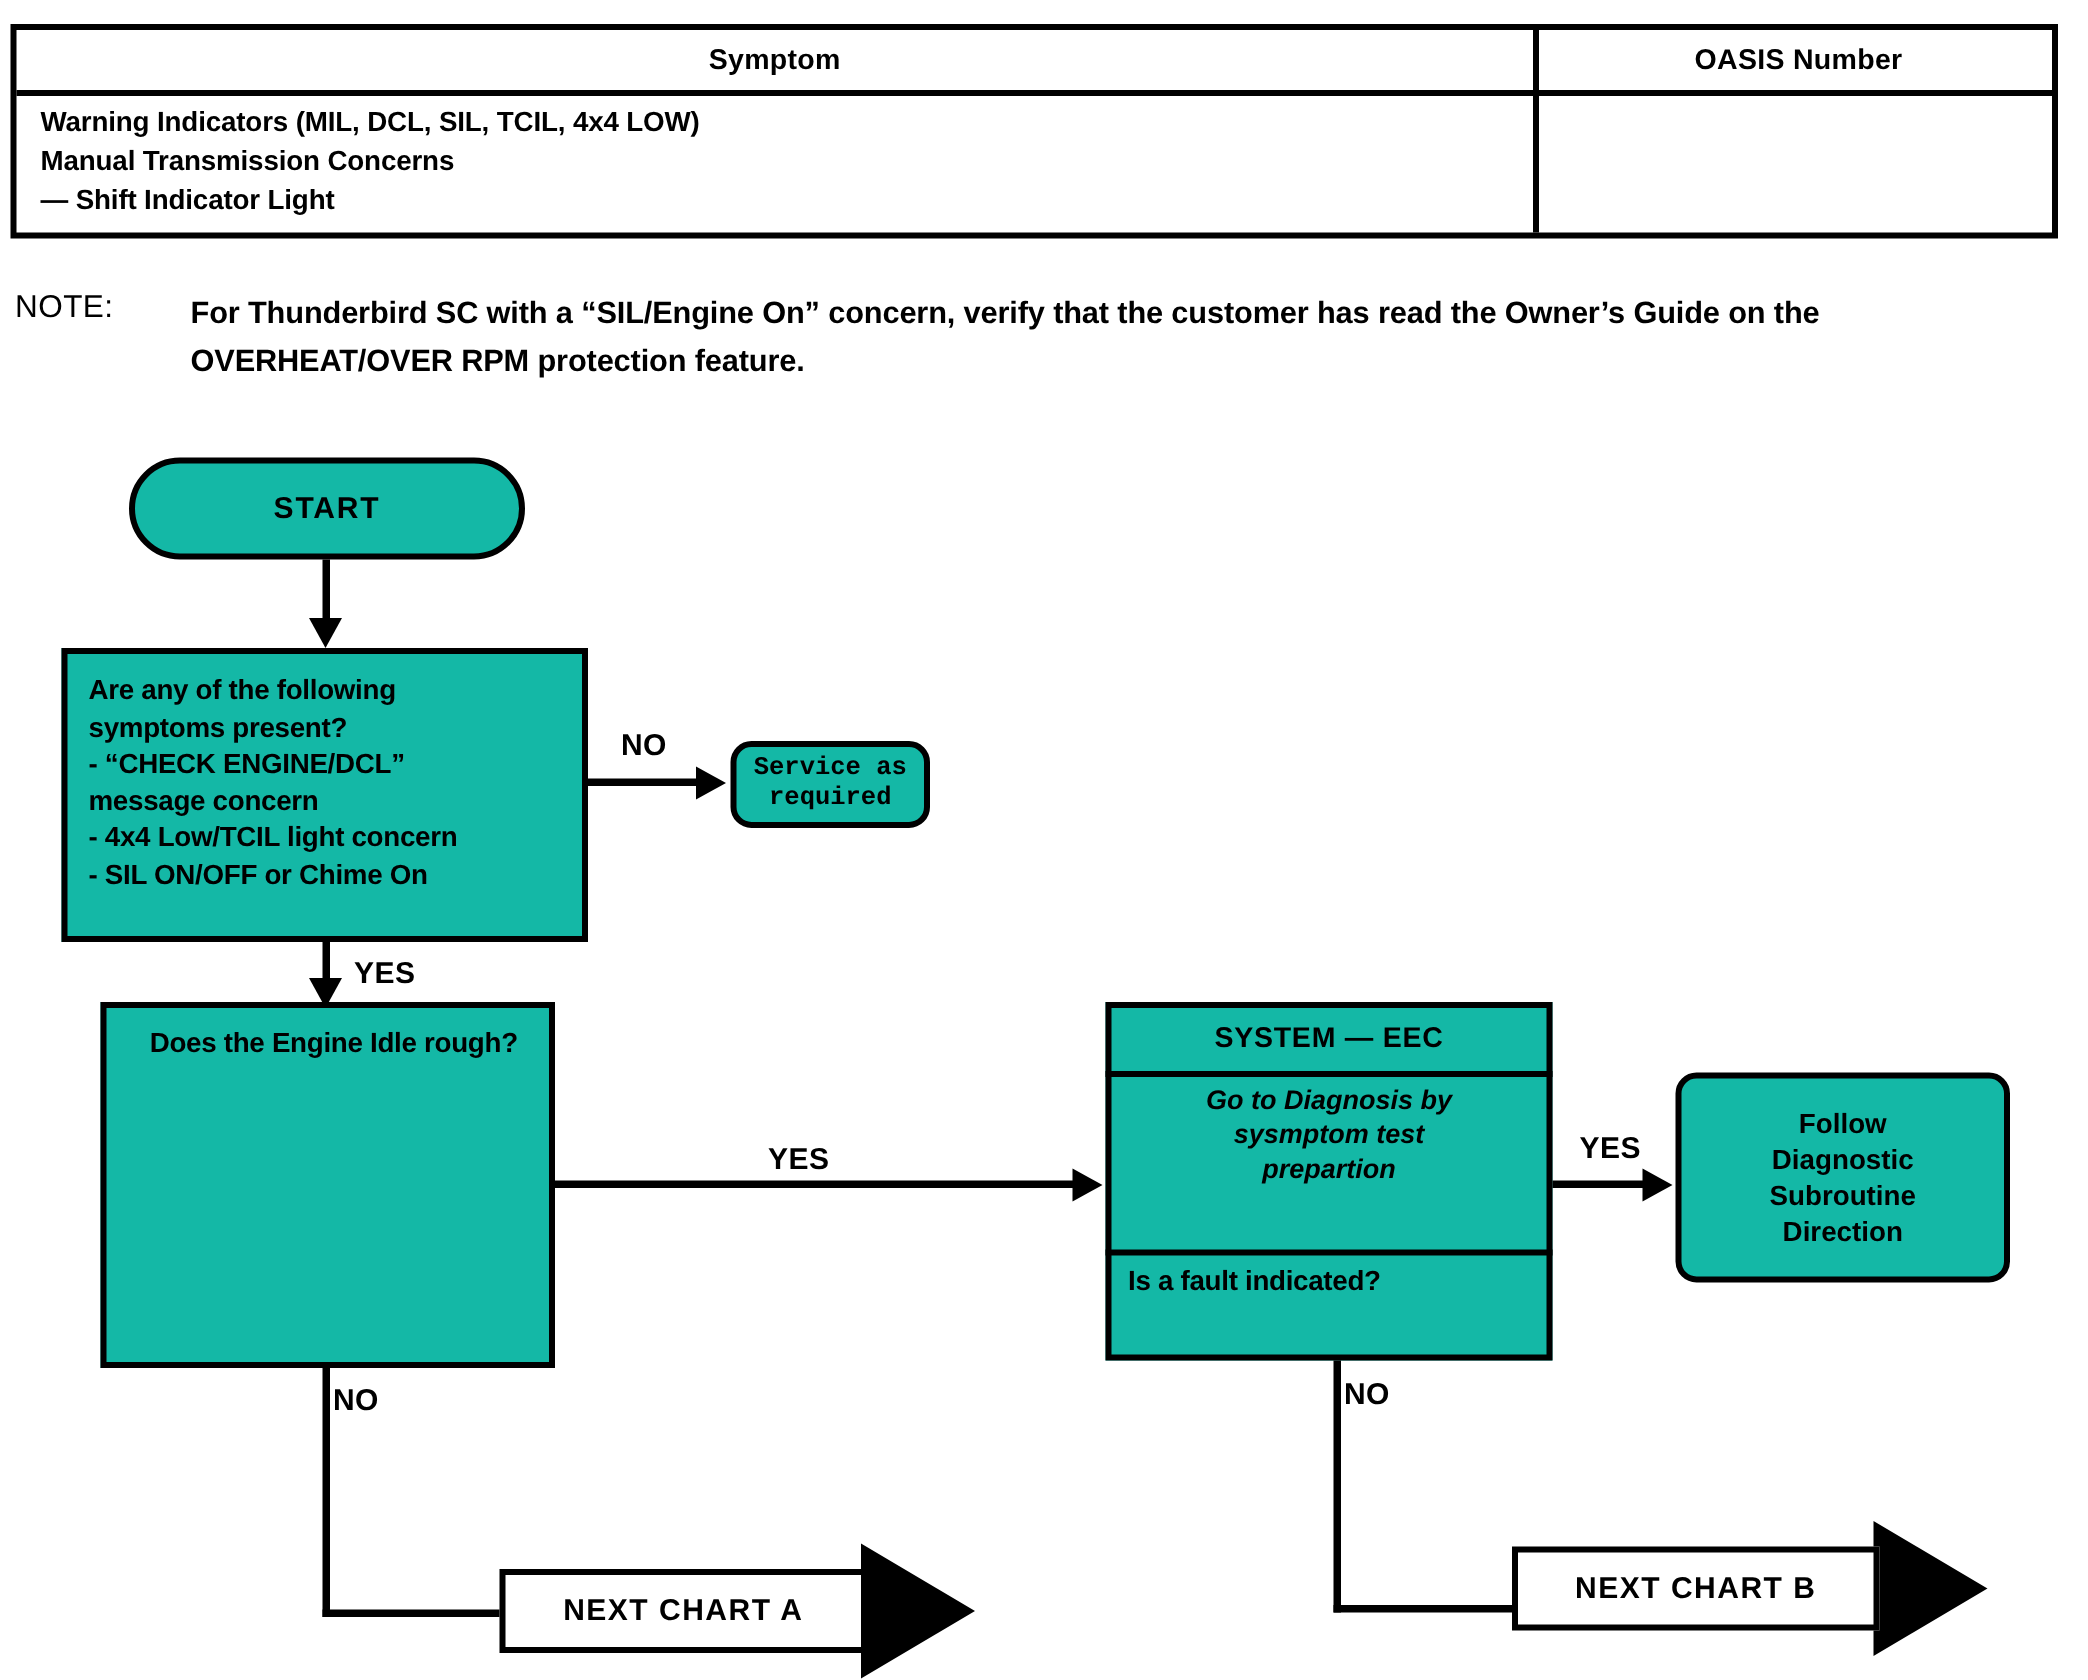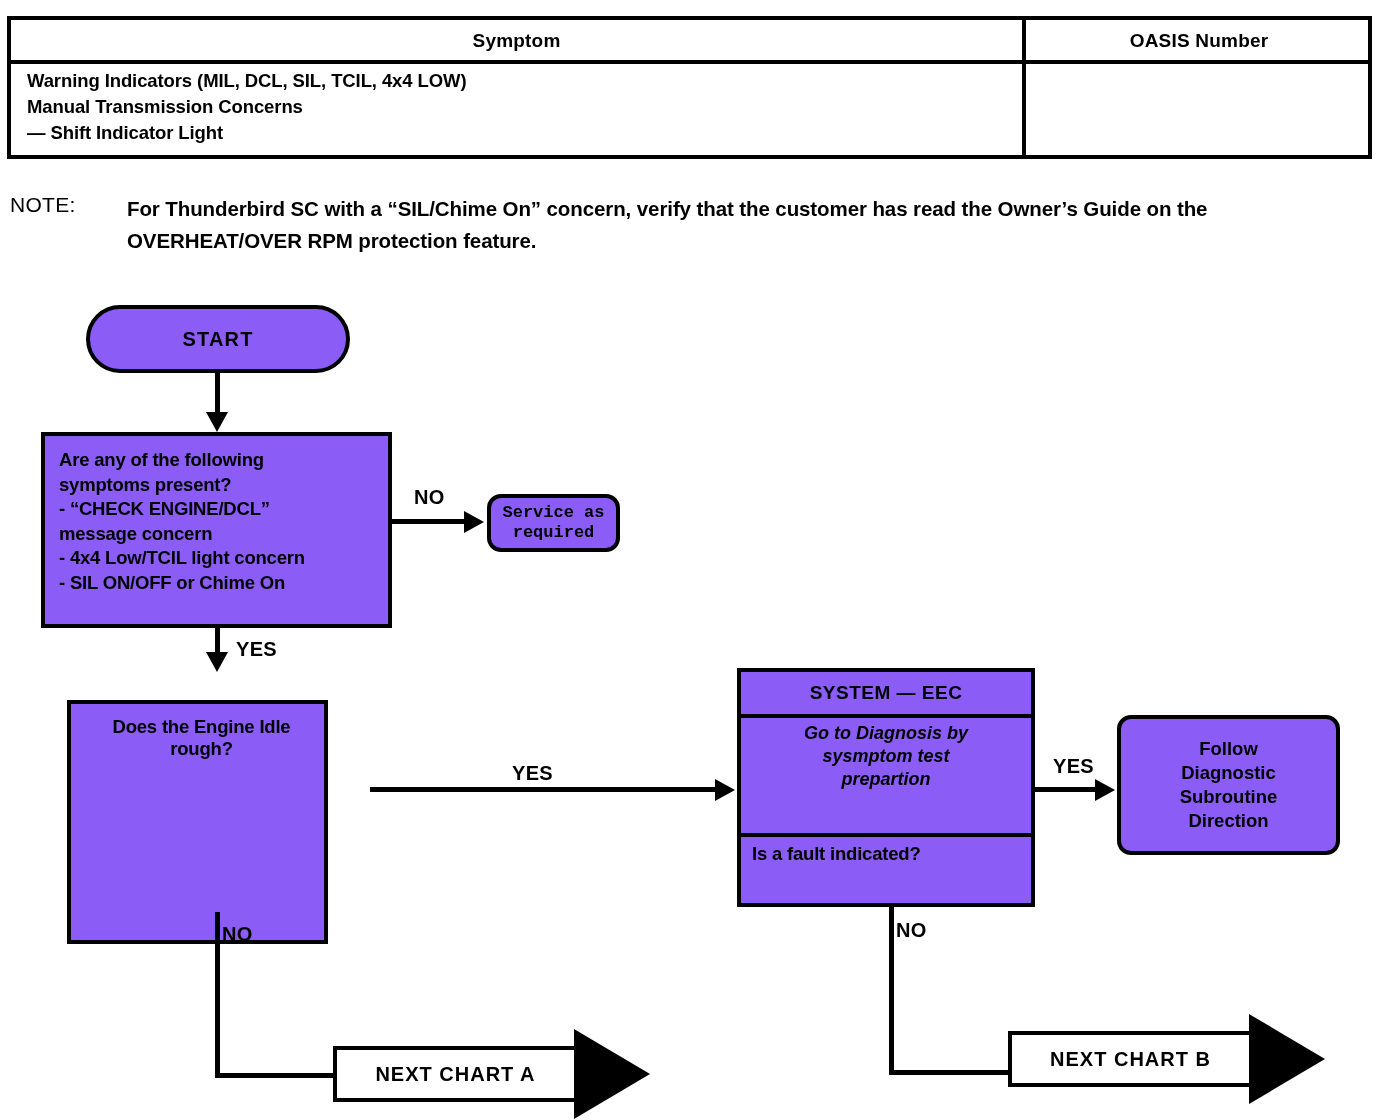--- a/index.html
+++ b/index.html
@@ -45,21 +45,21 @@
   .note-block{position:absolute;left:10px;top:193px;width:1340px;}
   .note-label{
     position:absolute;left:0;top:0;font-size:21px;letter-spacing:.3px;
   }
   .note-text{
     position:absolute;left:117px;top:0;width:1230px;
     font-weight:bold;font-size:20.5px;line-height:32px;letter-spacing:-0.1px;
   }
 
   
-  .shape{position:absolute;box-sizing:border-box;background:#8b5cf6;}
+  .shape{position:absolute;box-sizing:border-box;background:#14b8a6;}
   .rect{border:4px solid #000;}
   .oval{border:4px solid #000;border-radius:999px;}
   .round{border:4px solid #000;border-radius:14px;}
   .center-text{
     display:flex;align-items:center;justify-content:center;text-align:center;
   }
   .hline{position:absolute;background:#000;height:5px;}
   .vline{position:absolute;background:#000;width:5px;}
   .arrow-r{
     position:absolute;width:0;height:0;
@@ -82,21 +82,21 @@
   #symptoms-box .body{
     padding:12px 0 0 14px;font-size:18.5px;line-height:24.5px;letter-spacing:-0.2px;
     font-weight:600;
   }
 
   
   #service-box{left:487px;top:494px;width:133px;height:58px;}
   #service-box span{font-size:17px;line-height:20px;font-weight:600;font-family:Liberation Mono, monospace;}
 
   
-  #idle-box{left:67px;top:700px;width:261px;height:244px;}
+  #idle-box{left:67px;top:668px;width:303px;height:244px;}
   #idle-box .body{
     padding:12px 0 0 8px;font-size:18.5px;letter-spacing:-0.2px;font-weight:600;
     text-align:center;
   }
 
   
   #eec-box{left:737px;top:668px;width:298px;height:239px;}
   #eec-div1{position:absolute;left:737px;top:714px;width:298px;height:4px;background:#000;}
   #eec-div2{position:absolute;left:737px;top:833px;width:298px;height:4px;background:#000;}
   #eec-title{
@@ -149,21 +149,21 @@
   <div class="td-symptom">
     <div>Warning Indicators (MIL, DCL, SIL, TCIL, 4x4 LOW)</div>
     <div>Manual Transmission Concerns</div>
     <div>— Shift Indicator Light</div>
   </div>
 
 </div>
 
 <div class="note-block">
   <div class="note-label">NOTE:</div>
-  <div class="note-text">For Thunderbird SC with a “SIL/Chime On” concern, verify that the customer has read the Owner’s Guide on the OVERHEAT/OVER RPM protection feature.</div>
+  <div class="note-text">For Thunderbird SC with a “SIL/Engine On” concern, verify that the customer has read the Owner’s Guide on the OVERHEAT/OVER RPM protection feature.</div>
 </div>
 
 <div class="shape oval center-text" id="start-oval">
   <span>START</span>
 </div>
 
 <div class="vline" style="left:215px;top:373px;height:42px;"></div>
 <div class="arrow-d" style="left:206px;top:412px;"></div>
 
 <div class="shape rect" id="symptoms-box">

